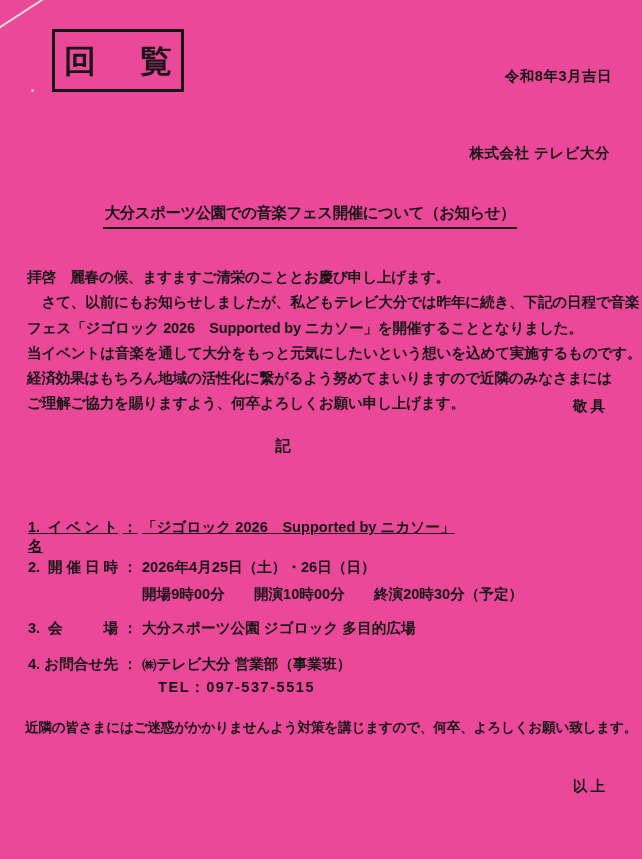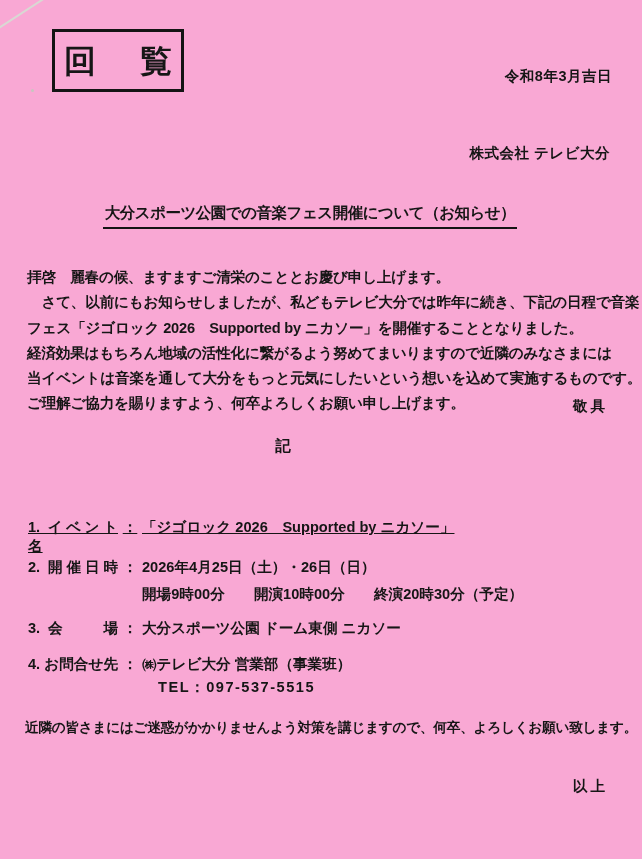--- a/index.html
+++ b/index.html
@@ -4,21 +4,21 @@
 <style>
   html, body {
     margin: 0;
     padding: 0;
     background: #e9e9e7;
   }
   .page {
     position: relative;
     width: 642px;
     height: 859px;
-    background: #f9a8d4;
+    background: #ec4899;
     overflow: hidden;
     font-family: "Liberation Sans", "DejaVu Sans", sans-serif;
     color: #161616;
     font-weight: 700;
   }
   
   .artifact-streak {
     position: absolute;
     left: -12px;
     top: 10px;
@@ -185,22 +185,22 @@
   <div class="sender">株式会社 テレビ大分</div>
 
   <div class="title-wrap">
     <span class="doc-title">大分スポーツ公園での音楽フェス開催について（お知らせ）</span>
   </div>
 
   <div class="body-block">
     <div class="body-line">拝啓　麗春の候、ますますご清栄のこととお慶び申し上げます。</div>
     <div class="body-line">　さて、以前にもお知らせしましたが、私どもテレビ大分では昨年に続き、下記の日程で音楽</div>
     <div class="body-line">フェス「ジゴロック 2026　Supported by ニカソー」を開催することとなりました。</div>
+    <div class="body-line">当イベントは音楽を通して大分をもっと元気にしたいという想いを込めて実施するものです。</div>
     <div class="body-line">経済効果はもちろん地域の活性化に繋がるよう努めてまいりますので近隣のみなさまには</div>
-    <div class="body-line">当イベントは音楽を通して大分をもっと元気にしたいという想いを込めて実施するものです。</div>
     <div class="body-line">ご理解ご協力を賜りますよう、何卒よろしくお願い申し上げます。</div>
   </div>
 
   <div class="keigu">敬具</div>
 
   <div class="ki-wrap">記</div>
 
   <div class="item-row row-1">
     <span class="item-label">1. イベント名</span>
     <span class="item-colon">：</span>
@@ -210,21 +210,21 @@
   <div class="item-row row-2">
     <span class="item-label">2. 開催日時</span>
     <span class="item-colon">：</span>
     <span class="item-value">2026年4月25日（土）・26日（日）</span>
   </div>
   <div class="sub-line row-2b">開場9時00分　　開演10時00分　　終演20時30分（予定）</div>
 
   <div class="item-row row-3">
     <span class="item-label">3. 会　　場</span>
     <span class="item-colon">：</span>
-    <span class="item-value">大分スポーツ公園 ドーム東側 ニカソー</span>
+    <span class="item-value">大分スポーツ公園 ジゴロック 多目的広場</span>
   </div>
 
   <div class="item-row row-4">
     <span class="item-label">4. お問合せ先</span>
     <span class="item-colon">：</span>
     <span class="item-value">㈱テレビ大分 営業部（事業班）</span>
   </div>
   <div class="sub-line row-4b">TEL：097-537-5515</div>
 
   <div class="footer-note">近隣の皆さまにはご迷惑がかかりませんよう対策を講じますので、何卒、よろしくお願い致します。</div>

